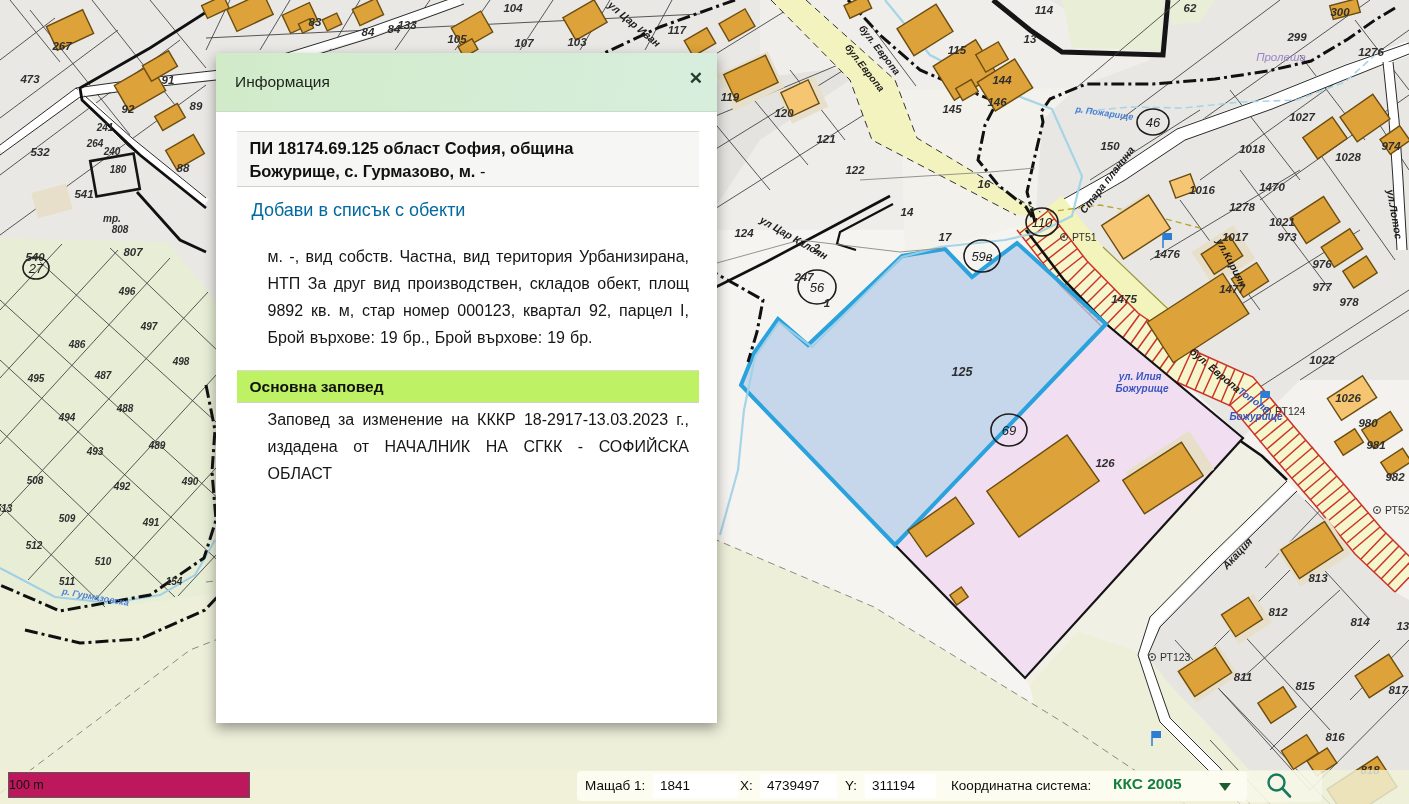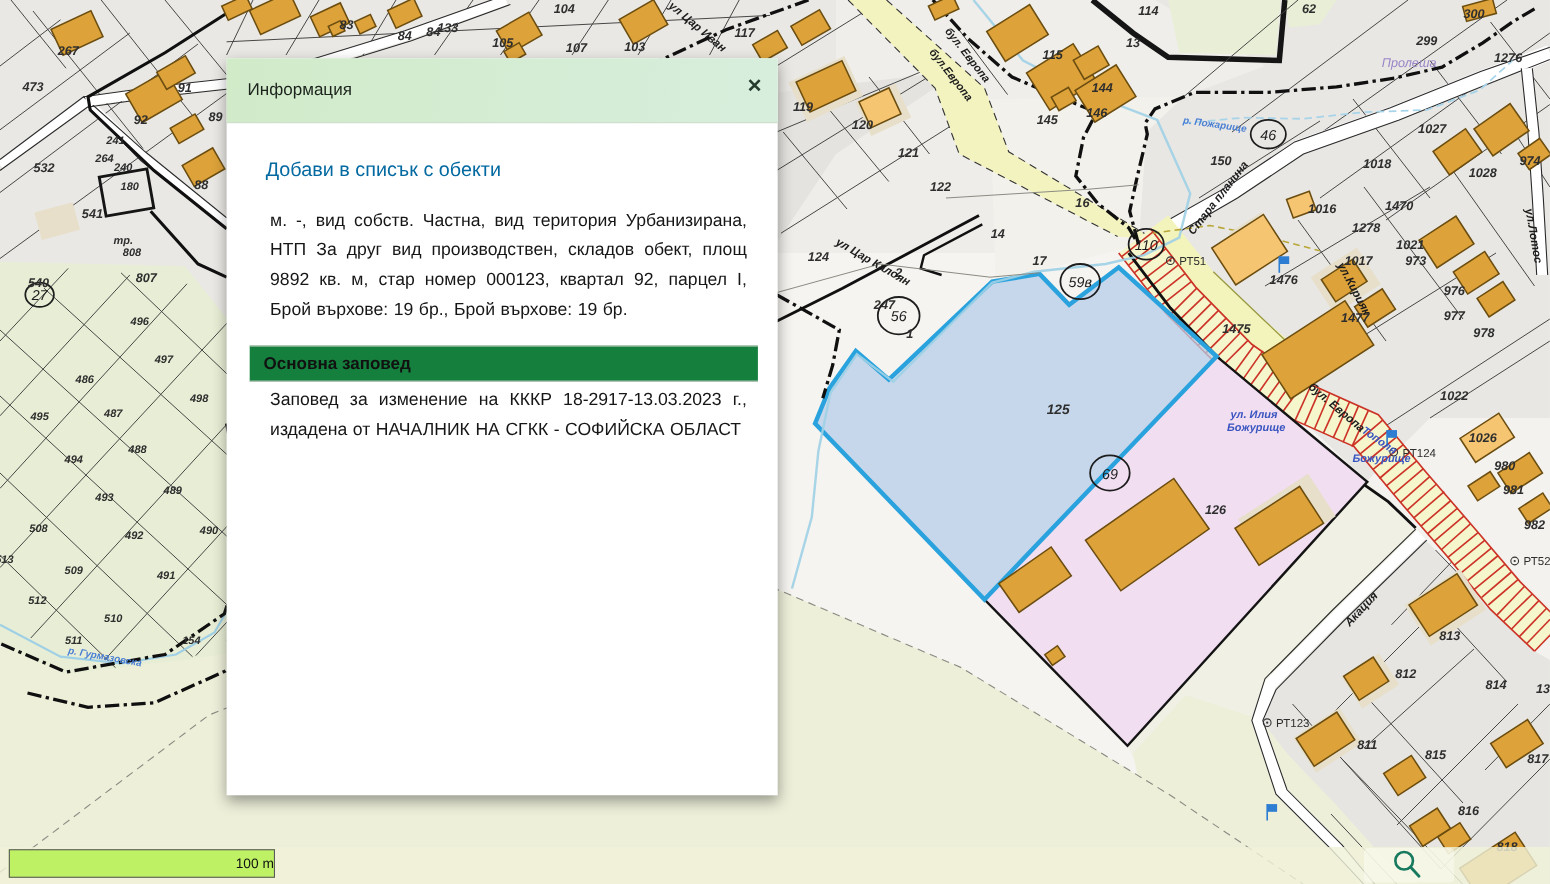--- a/index.html
+++ b/index.html
@@ -12,33 +12,33 @@
 .riv{font:italic bold 9px "Liberation Sans",sans-serif;fill:#4a7fd4;text-anchor:middle;}
 .ell{fill:none;stroke:#1d1d1d;stroke-width:1.6;}
 .eltx{font:italic 13px "Liberation Sans",sans-serif;fill:#1d1d1d;text-anchor:middle;}
 .bld{fill:#dda239;stroke:#6b4d10;stroke-width:1.4;}
 .bldl{fill:#f6c572;stroke:#6b4d10;stroke-width:1.4;}
 .halo{fill:#e7dfc9;stroke:none;}
 .pl2{stroke:#454545;stroke-width:0.9;fill:none;}
 .rw{stroke:#ffffff;fill:none;}
 .re{stroke:#2a2a2a;stroke-width:1;fill:none;}
 .hv{stroke:#101010;stroke-width:3;fill:none;stroke-dasharray:13 4 3 4;}
-.panel{position:absolute;left:206px;top:53px;width:501px;height:670px;background:#fff;box-shadow:0 5px 12px rgba(40,40,40,.45);}
+.panel{position:absolute;left:216px;top:53px;width:501px;height:670px;background:#fff;box-shadow:0 5px 12px rgba(40,40,40,.45);}
 .ph{height:58px;background:linear-gradient(100deg,#d1ebc9,#d7eedd);border-bottom:1px solid #c9dcc6;position:relative;}
 .ph{font-size:15.5px;color:#1c221c;}
 .pht{position:absolute;left:19px;top:20px;}
 .phx{position:absolute;right:14px;top:15px;font-size:17px;font-weight:bold;color:#243b2e;}
 .pbody{padding:19px 18px 0 20.5px;}
 .tblock{background:#f6f6f4;border-top:1px solid #d9d9d6;border-bottom:1px solid #d0d0cd;padding:5px 12px 4px 13px;font-size:16.5px;font-weight:bold;line-height:22.5px;color:#111;}
 .tblock .nb{font-weight:normal;}
 .plink{margin:12px 0 22px 15px;font-size:18px;line-height:22px;color:#0369a1;}
-.pj{margin:3px 10px 19px 19px;font-size:16px;line-height:27px;word-spacing:0.6px;color:#161616;text-align:justify;text-justify:inter-word;}
-.sh{background:#15803d;border-top:1px solid #d9d9d6;border-bottom:1px solid #d0d0cd;padding:5px 12px 4px 13px;font-size:15.5px;font-weight:bold;line-height:22px;color:#111;}
+.pj{margin:3px 10px 19px 31px;font-size:16px;line-height:27px;word-spacing:0.6px;color:#161616;text-align:justify;text-justify:inter-word;}
+.sh{background:#bef264;border-top:1px solid #d9d9d6;border-bottom:1px solid #d0d0cd;padding:5px 12px 4px 13px;font-size:15.5px;font-weight:bold;line-height:22px;color:#111;}
 .bar{position:absolute;left:0;top:770px;width:1409px;height:34px;background:rgba(240,242,216,.82);}
-.sbox{position:absolute;left:8px;top:2px;width:240px;height:24px;background:#bef264;border:1px solid #5a5a5a;font-size:12.5px;color:#111;text-align:right;line-height:24px;}
+.sbox{position:absolute;left:8px;top:2px;width:240px;height:24px;background:#be185d;border:1px solid #5a5a5a;font-size:12.5px;color:#111;text-align:left;line-height:24px;}
 .cbox{position:absolute;left:577px;top:1px;width:670px;height:30px;background:rgba(252,252,242,.97);border-radius:4px;}
 .cbox span{position:absolute;top:7px;font-size:13.5px;color:#0b0b0b;white-space:nowrap;}
 .inp{position:absolute;top:3px;height:24px;background:#fff;font-size:13.5px;color:#0b0b0b;line-height:24px;padding-left:7px;}
 .kks{position:absolute;left:536px;top:4px;font-size:15.5px;font-weight:bold;color:#157f40;}
 .tri{position:absolute;left:642px;top:12px;width:0;height:0;border-left:6px solid transparent;border-right:6px solid transparent;border-top:8px solid #1d5c30;}
 .mbox{position:absolute;left:1240px;top:1px;width:82px;height:31px;background:rgba(252,252,242,.55);border-radius:4px;}
 </style>
 </head>
 <body>
 <svg id="map" width="1409" height="804" viewBox="0 0 1409 804">
@@ -493,26 +493,38 @@
 <text x="1252" y="403" transform="rotate(35 1252 403)">Тополя</text>
 <text x="1256" y="420">Божурище</text>
 </g>
 </svg>
 <div class="panel">
  <div class="ph">
       <div class="pht">Информация</div>
       <div class="phx">✕</div>
     </div>
  <div class="pbody">
+  <div class="tblock">ПИ 18174.69.125 област София, община<br>Божурище, с. Гурмазово, м. <span class="nb">-</span></div>
   <div class="plink">Добави в списък с обекти</div>
   <div class="pj">м. -, вид собств. Частна, вид територия Урбанизирана, НТП За друг вид производствен, складов обект, площ 9892 кв. м, стар номер 000123, квартал 92, парцел I, Брой върхове: 19 бр., Брой върхове: 19 бр.</div>
   <div class="sh">Основна заповед</div>
   <div class="pj">Заповед за изменение на КККР 18-2917-13.03.2023 г., издадена от НАЧАЛНИК НА СГКК - СОФИЙСКА ОБЛАСТ</div>
  </div>
 </div>
 <div class="bar">
  <div class="sbox">100 m</div>
+ <div class="cbox">
+  <span style="left:8px;">Мащаб 1:</span>
+  <div class="inp" style="left:76px;width:78px;">1841</div>
+  <span style="left:163px;">X:</span>
+  <div class="inp" style="left:183px;width:70px;">4739497</div>
+  <span style="left:268px;">Y:</span>
+  <div class="inp" style="left:288px;width:64px;">311194</div>
+  <span style="left:374px;">Координатна система:</span>
+  <div class="kks">ККС 2005</div>
+  <div class="tri"></div>
+ </div>
  <div class="mbox"></div>
  <svg width="36" height="34" style="position:absolute;left:1258px;top:0px;" viewBox="0 0 36 34">
   <circle cx="18.5" cy="12.5" r="8" fill="none" stroke="#177a5e" stroke-width="2.4"></circle>
   <line x1="24.5" y1="18.5" x2="32" y2="26.5" stroke="#177a5e" stroke-width="2.6" stroke-linecap="round"></line>
  </svg>
 </div>
 
 </body></html>

